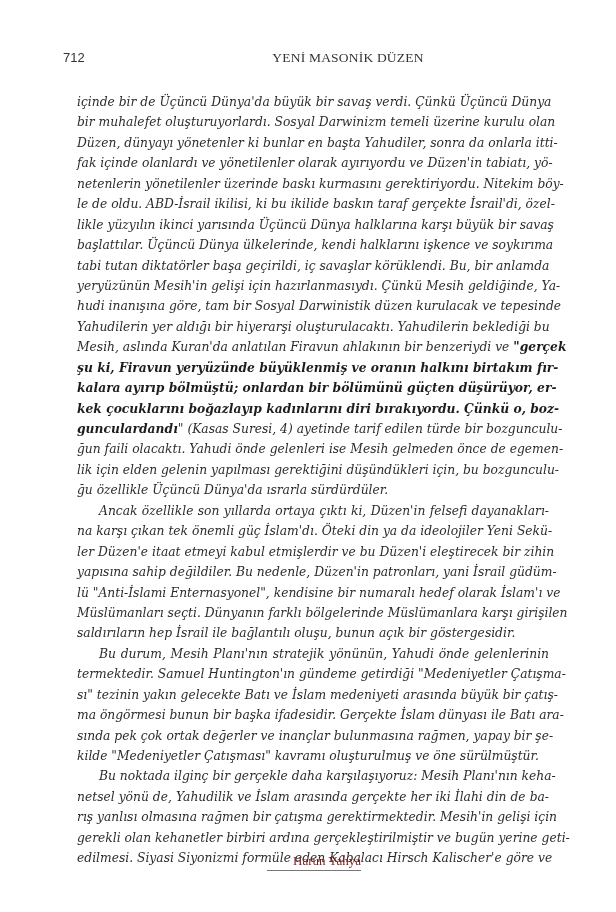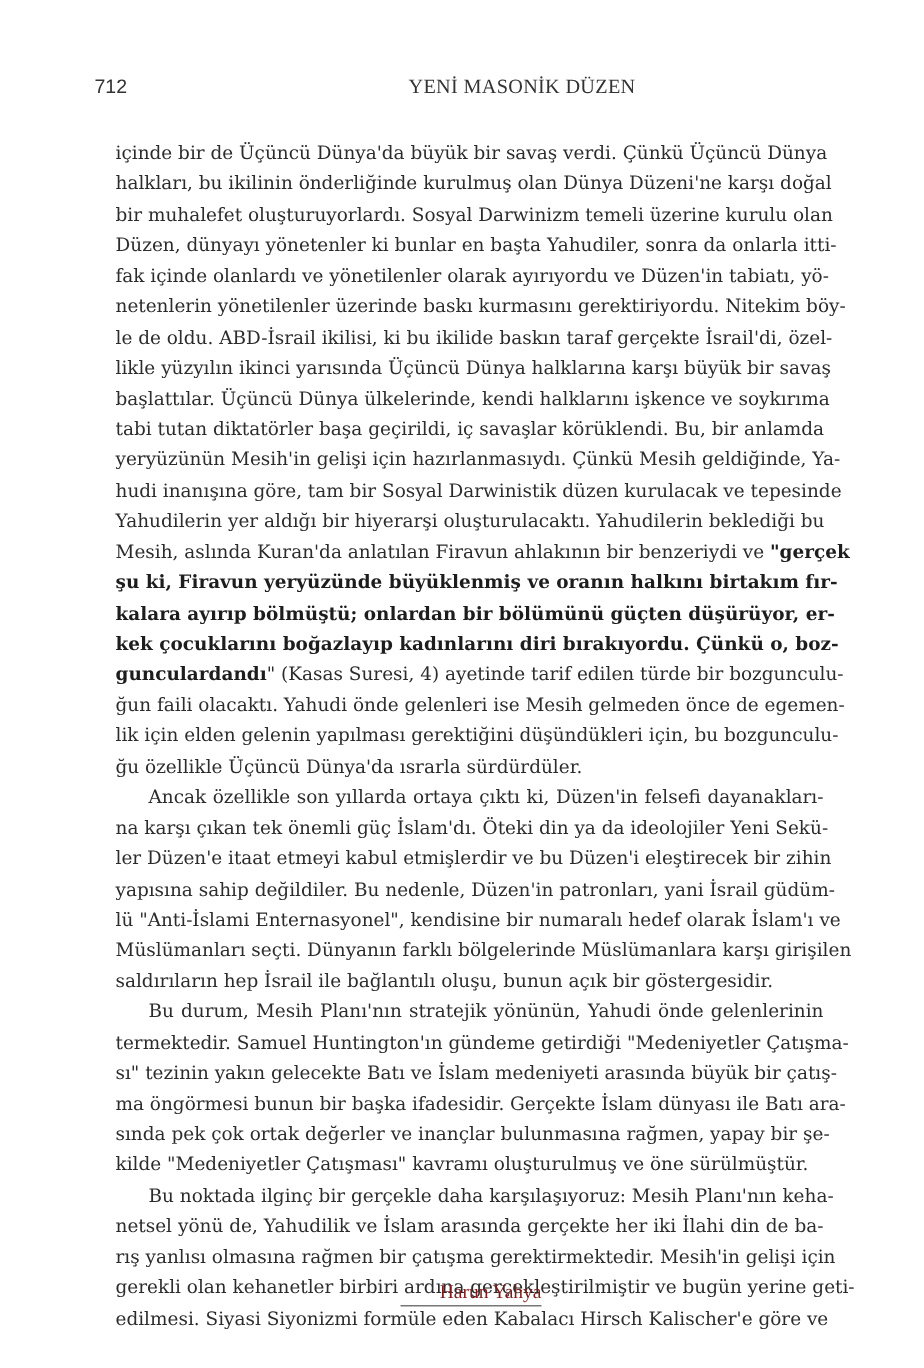--- a/index.html
+++ b/index.html
@@ -45,20 +45,21 @@
       line-height: 20.45px;
       color: #2c2c2c;
     }
     .line {
       display: block;
       white-space: nowrap;
       text-align: justify;
       text-align-last: justify;
       height: 20.45px;
       overflow: visible;
+      font-style: italic;
     }
     .line.last {
       text-align-last: left;
     }
     .line.indent {
       padding-left: 22px;
     }
     .bold {
       font-weight: bold;
       color: #1d1d1d;
@@ -79,21 +80,20 @@
 </head>
 <body>
 
 <div class="page-number">712</div>
 <div class="running-head">YENİ MASONİK DÜZEN</div>
 
 <div class="body-text">
 
   <div>
     <span class="line">içinde bir de Üçüncü Dünya'da büyük bir savaş verdi. Çünkü Üçüncü Dünya</span>
-    <span class="line">halkları, bu ikilinin önderliğinde kurulmuş olan Dünya Düzeni'ne karşı doğal</span>
     <span class="line">bir muhalefet oluşturuyorlardı. Sosyal Darwinizm temeli üzerine kurulu olan</span>
     <span class="line">Düzen, dünyayı yönetenler ki bunlar en başta Yahudiler, sonra da onlarla itti-</span>
     <span class="line">fak içinde olanlardı ve yönetilenler olarak ayırıyordu ve Düzen'in tabiatı, yö-</span>
     <span class="line">netenlerin yönetilenler üzerinde baskı kurmasını gerektiriyordu. Nitekim böy-</span>
     <span class="line">le de oldu. ABD-İsrail ikilisi, ki bu ikilide baskın taraf gerçekte İsrail'di, özel-</span>
     <span class="line">likle yüzyılın ikinci yarısında Üçüncü Dünya halklarına karşı büyük bir savaş</span>
     <span class="line">başlattılar. Üçüncü Dünya ülkelerinde, kendi halklarını işkence ve soykırıma</span>
     <span class="line">tabi tutan diktatörler başa geçirildi, iç savaşlar körüklendi. Bu, bir anlamda</span>
     <span class="line">yeryüzünün Mesih'in gelişi için hazırlanmasıydı. Çünkü Mesih geldiğinde, Ya-</span>
     <span class="line">hudi inanışına göre, tam bir Sosyal Darwinistik düzen kurulacak ve tepesinde</span>

